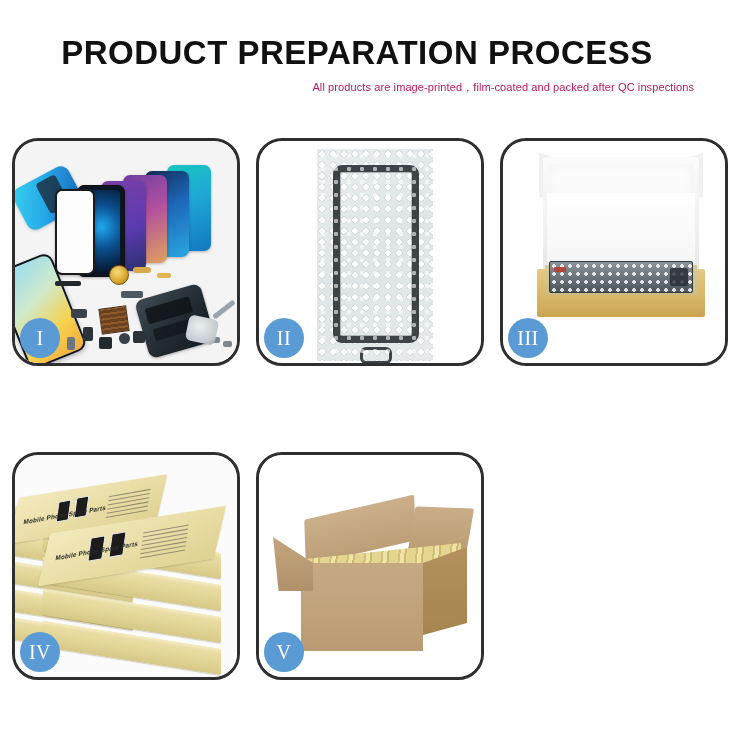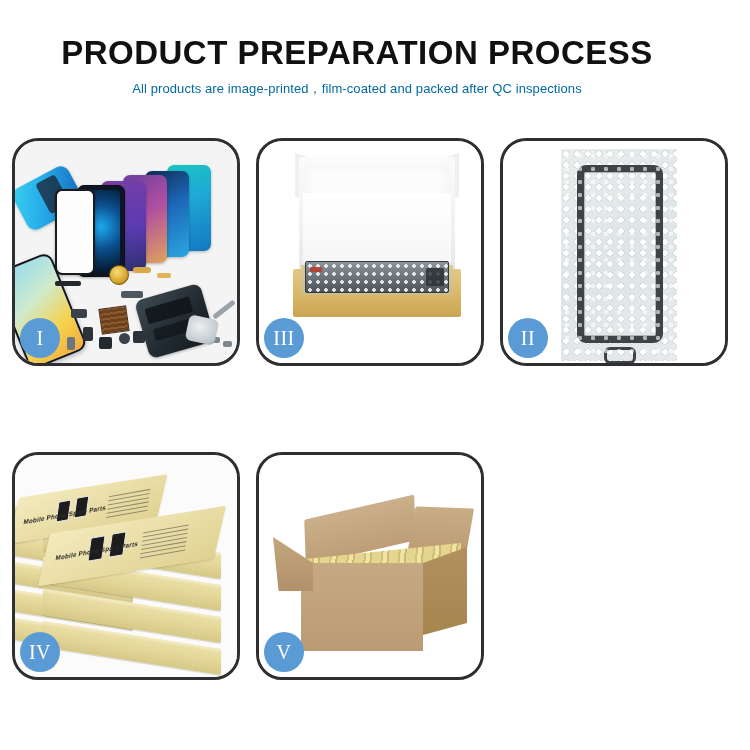--- a/index.html
+++ b/index.html
@@ -35,25 +35,26 @@
     font-weight: 700;
     letter-spacing: 0.5px;
     color: #111111;
     line-height: 1.15;
     white-space: nowrap;
   }
 
   .subtitle {
     margin-top: 8px;
     font-family: "Liberation Sans", sans-serif;
-    font-size: 13px;
+    font-size: 11px;
     font-weight: 400;
-    color: #0369a1;
+    color: #be185d;
     letter-spacing: 0.1px;
     white-space: nowrap;
+    text-align: right;
   }
 
   
   .grid {
     position: absolute;
     top: 138px;
     left: 12px;
     width: 728px;
     display: grid;
     grid-template-columns: repeat(3, 228px);
@@ -458,40 +459,40 @@
           <div class="sp sp-l"></div>
           <div class="sp sp-m"></div>
           <div class="sp sp-n"></div>
         </div>
       </div>
       <div class="badge">I</div>
     </div>
 
     <div class="panel">
       <div class="panel-stage">
+        <div class="p2-bg"></div>
+        <div class="bubble-sheet"></div>
+        <div class="glass-panel"></div>
+        <div class="bubble-overlay"></div>
+      </div>
+      <div class="badge">II</div>
+    </div>
+
+    <div class="panel">
+      <div class="panel-stage">
         <div class="p3-bg"></div>
         <div class="box3-flapL"></div>
         <div class="box3-flapR"></div>
         <div class="box3-lid"></div>
         <div class="box3-foam"></div>
         <div class="box3-tray"></div>
         <div class="box3-tray-in"></div>
         <div class="box3-product"></div>
       </div>
       <div class="badge">III</div>
-    </div>
-
-    <div class="panel">
-      <div class="panel-stage">
-        <div class="p2-bg"></div>
-        <div class="bubble-sheet"></div>
-        <div class="glass-panel"></div>
-        <div class="bubble-overlay"></div>
-      </div>
-      <div class="badge">II</div>
     </div>
 
     <div class="panel">
       <div class="panel-stage">
         <div class="p4-bg"></div>
         <div class="stack">
           <div class="sbox sb-l5"></div>
           <div class="sbox sb-l4"></div>
           <div class="sbox sb-l3"></div>
           <div class="sbox sb-l2"></div>

